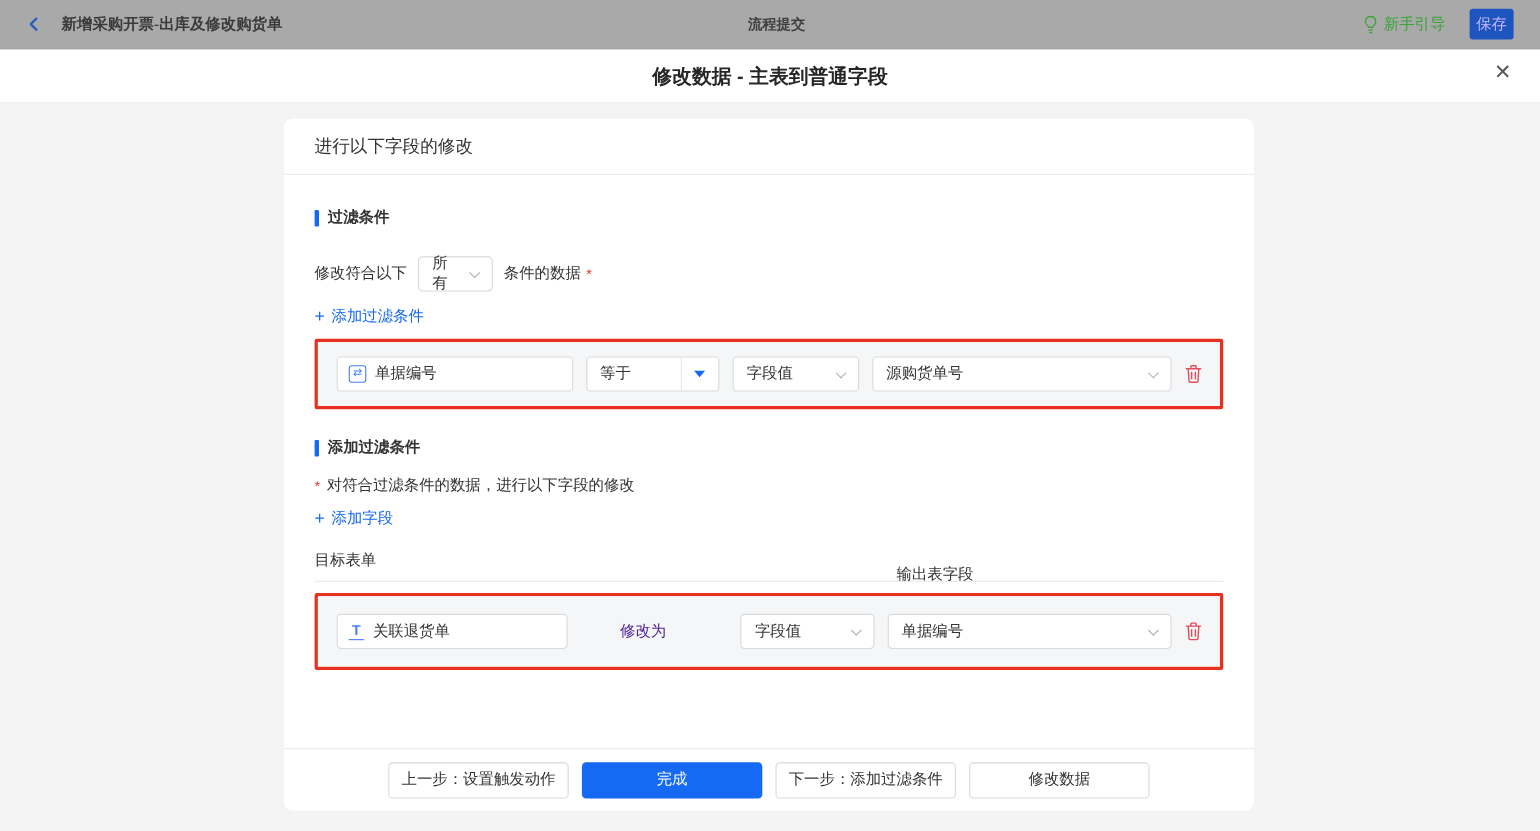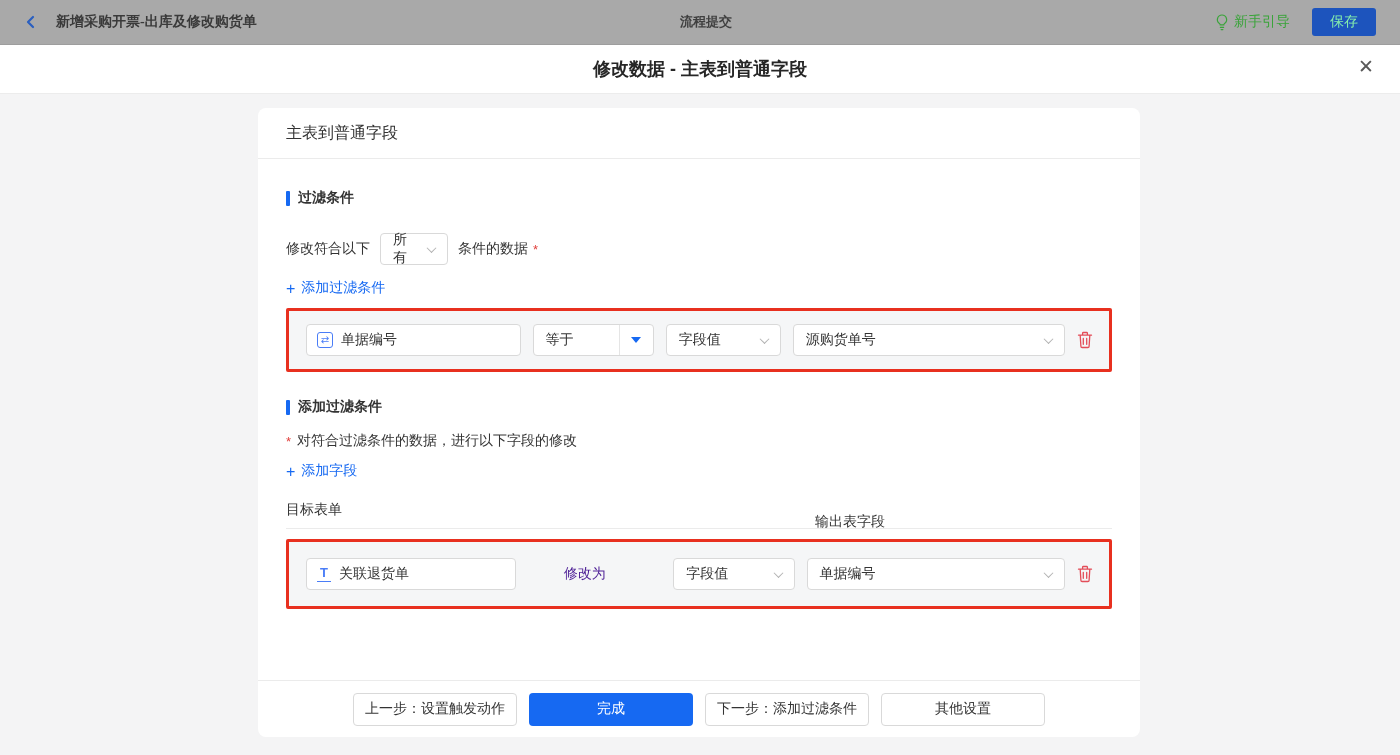--- a/index.html
+++ b/index.html
@@ -5,21 +5,21 @@
   * { margin:0; padding:0; box-sizing:border-box; }
   html,body { width:1400px; height:755px; font-family:"Liberation Sans","DejaVu Sans",sans-serif; background:#f4f4f5; overflow:hidden; }
 
   
   .topbar { position:relative; height:45px; background:#a9a9a9; display:flex; align-items:center; padding:0 24px; border-bottom:1px solid #9d9d9d; }
   .back-btn { display:flex; align-items:center; cursor:pointer; margin-right:18px; }
   .topbar-title { font-size:14px; color:#3a3a3a; font-weight:700;font-family:Liberation Serif, serif; }
   .topbar-center { position:absolute; left:12px; right:0; text-align:center; font-size:13px; color:#3f3f3f; pointer-events:none;font-weight:bold; }
   .topbar-right { margin-left:auto; display:flex; align-items:center; gap:22px; z-index:1; }
   .guide-link { display:flex; align-items:center; gap:5px; color:#3aa43a; font-size:14px; cursor:pointer; }
-  .save-btn { width:64px; height:28px; background:#1d54bd; color:#86efac; border:none; border-radius:3px; font-size:14px; cursor:pointer; font-family:inherit; }
+  .save-btn { width:40px; height:28px; background:#1d54bd; color:#c4b5fd; border:none; border-radius:3px; font-size:14px; cursor:pointer; font-family:inherit; }
 
   
   .modal-header { position:relative; height:49px; background:#fff; display:flex; align-items:center; justify-content:center; border-bottom:1px solid #ececec; }
   .modal-title { font-size:18px; font-weight:600; color:#262626; }
   .modal-close { position:absolute; right:26px; top:12px; font-size:19px; color:#595959; cursor:pointer; line-height:1; }
 
   
   .modal-body { position:relative; height:661px; background:#f4f4f5; }
   .card { position:absolute; left:258px; top:14px; width:882px; height:629px; background:#fff; border-radius:8px; }
 
@@ -98,21 +98,21 @@
 </div>
 
 <div class="modal-header">
   <span class="modal-title">修改数据 - 主表到普通字段</span>
   <span class="modal-close">✕</span>
 </div>
 
 <div class="modal-body">
   <div class="card">
 
-    <div class="card-header">主表到普通字段</div>
+    <div class="card-header">进行以下字段的修改</div>
 
     <div class="card-content">
 
       <div class="section-title">
         <span class="section-bar"></span>
         <b>过滤条件</b>
       </div>
 
       <div class="match-row">
         <span>修改符合以下</span>
@@ -199,17 +199,17 @@
           </span>
         </div>
       </div>
 
     </div>
 
     <div class="card-footer">
       <button class="btn">上一步：设置触发动作</button>
       <button class="btn btn-primary">完成</button>
       <button class="btn">下一步：添加过滤条件</button>
-      <button class="btn">其他设置</button>
+      <button class="btn">修改数据</button>
     </div>
 
   </div>
 </div>
 
 </body></html>

